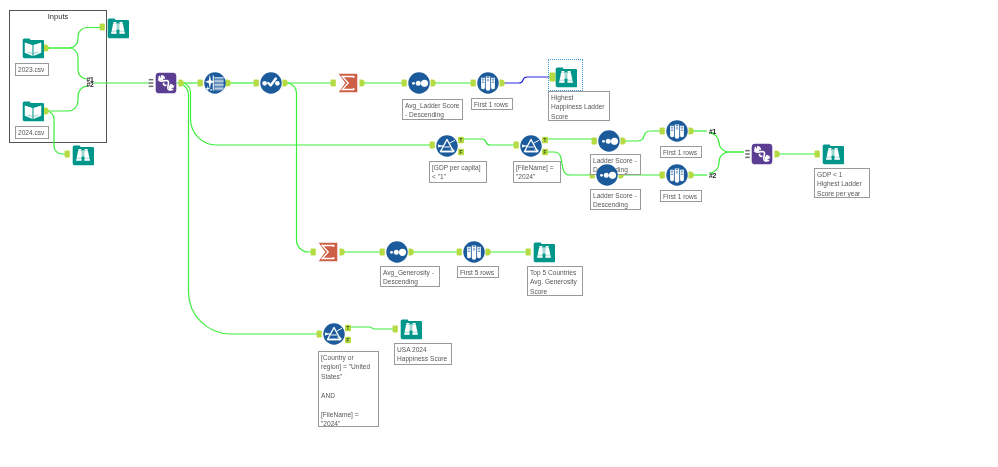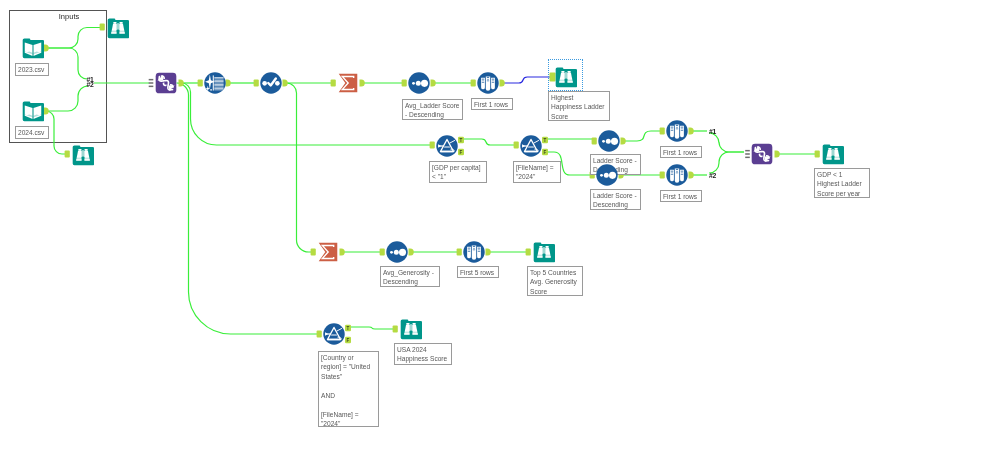--- a/index.html
+++ b/index.html
@@ -15,21 +15,21 @@
 #container-box{position:absolute;box-sizing:border-box;border:1px solid #545454;background:#fff;}
 #container-title{position:absolute;font-size:7.5px;color:#2b2b2b;text-align:center;}
 .sel-box{position:absolute;box-sizing:border-box;border:1px dotted #3a9ae0;}
 </style>
 </head>
 <body>
 
 <div id="canvas">
 
   <div id="container-box" style="left:9px;top:10px;width:98px;height:133px;"></div>
-  <div id="container-title" style="left:9px;top:11.5px;width:98px;padding-left:11px;">Inputs</div>
+  <div id="container-title" style="left:9px;top:11.5px;width:98px;">Inputs</div>
 
   <svg id="wires" xmlns="http://www.w3.org/2000/svg">
     <defs>
 <symbol id="ico-input" viewBox="0 0 64 64">
 <path d="M2 9a5 5 0 0 1 5-5h14a3.2 3.2 0 0 1 3.2 3.2V9h35.8a5 5 0 0 1 5 5v43a5 5 0 0 1-5 5H7a5 5 0 0 1-5-5z" fill="#00968a"></path>
 <path d="M8 16 L30.8 23.5 L30.8 55.5 L8 46 Z" fill="#fff"></path>
 <path d="M56 16 L33.2 23.5 L33.2 55.5 L56 46 Z" fill="#fff"></path>
 <path d="M8 41.5 L14 44 L21.5 42 L30.3 46 L30.3 50 L8 43 Z" fill="#00968a" opacity=".30"></path>
 <path d="M56 41.5 L50 44 L42.5 42 L33.7 46 L33.7 50 L56 43 Z" fill="#00968a" opacity=".30"></path>
 <rect x="30.3" y="23.5" width="3.4" height="32" fill="#00968a" opacity=".30"></rect>

